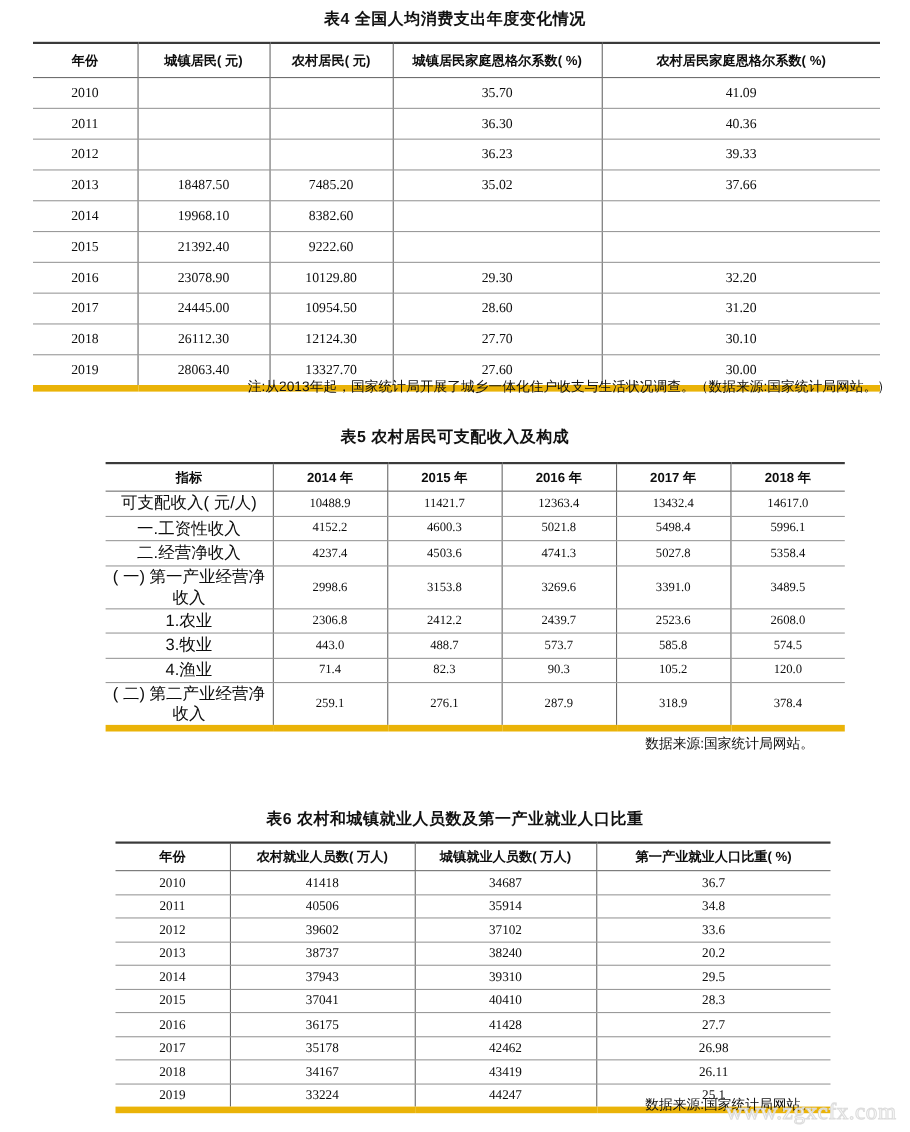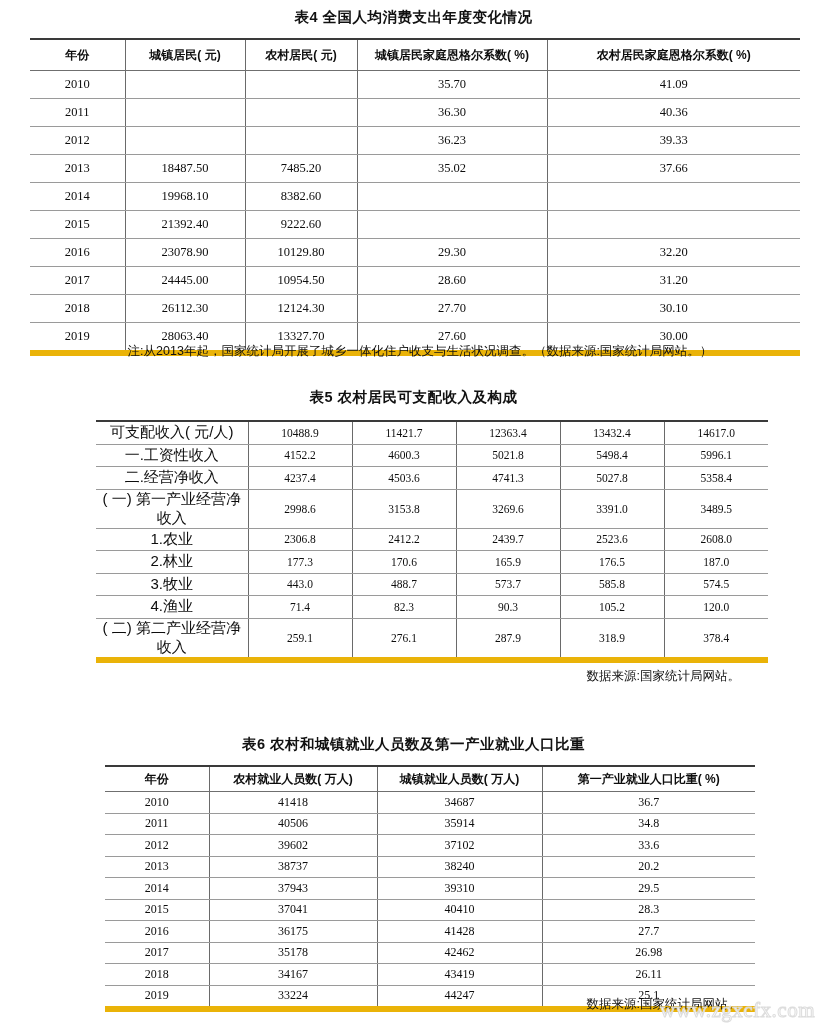--- a/index.html
+++ b/index.html
@@ -74,21 +74,21 @@
   #table4 tr.hdr td { height: 30px; }
   #table4 col.c0 { width: 95px; }
   #table4 col.c1 { width: 120px; }
   #table4 col.c2 { width: 112px; }
   #table4 col.c3 { width: 190px; }
   #table4 col.c4 { width: 253px; }
   #note-t4 {
     position: absolute; left: 30px; top: 343px; width: 780px;
     font-family: "Liberation Sans", "DejaVu Sans", sans-serif;
     font-size: 12.5px;
-    text-align: center;
+    text-align: right;
     color: #111;
   }
 
   
   #title-t5 { position: absolute; left: 0; top: 388px; width: 827px; }
   #table5-wrap { position: absolute; left: 96px; top: 420px; width: 672px; }
   #table5 { width: 672px; font-size: 11.5px; }
   #table5 td { height: 21.5px; }
   #table5 tr.hdr td { height: 24px; }
   #table5 col.c0 { width: 152px; }
@@ -242,20 +242,28 @@
     <table class="doc-table" id="table5">
       <colgroup>
         <col class="c0">
           <col class="cy">
           <col class="cy">
           <col class="cy">
           <col class="cy">
           <col class="cy">
       </colgroup>
       <tbody>
+        <tr class="hdr">
+          <td>指标</td>
+          <td>2014 年</td>
+          <td>2015 年</td>
+          <td>2016 年</td>
+          <td>2017 年</td>
+          <td>2018 年</td>
+        </tr>
         <tr>
           <td class="ind-label">可支配收入( 元/人)</td>
           <td>10488.9</td>
           <td>11421.7</td>
           <td>12363.4</td>
           <td>13432.4</td>
           <td>14617.0</td>
         </tr>
         <tr>
           <td class="ind-label">一.工资性收入</td>
@@ -281,28 +289,20 @@
           <td>3391.0</td>
           <td>3489.5</td>
         </tr>
         <tr>
           <td class="ind-label">1.农业</td>
           <td>2306.8</td>
           <td>2412.2</td>
           <td>2439.7</td>
           <td>2523.6</td>
           <td>2608.0</td>
-        </tr>
-        <tr>
-          <td class="ind-label">2.林业</td>
-          <td>177.3</td>
-          <td>170.6</td>
-          <td>165.9</td>
-          <td>176.5</td>
-          <td>187.0</td>
         </tr>
         <tr>
           <td class="ind-label">3.牧业</td>
           <td>443.0</td>
           <td>488.7</td>
           <td>573.7</td>
           <td>585.8</td>
           <td>574.5</td>
         </tr>
         <tr>

